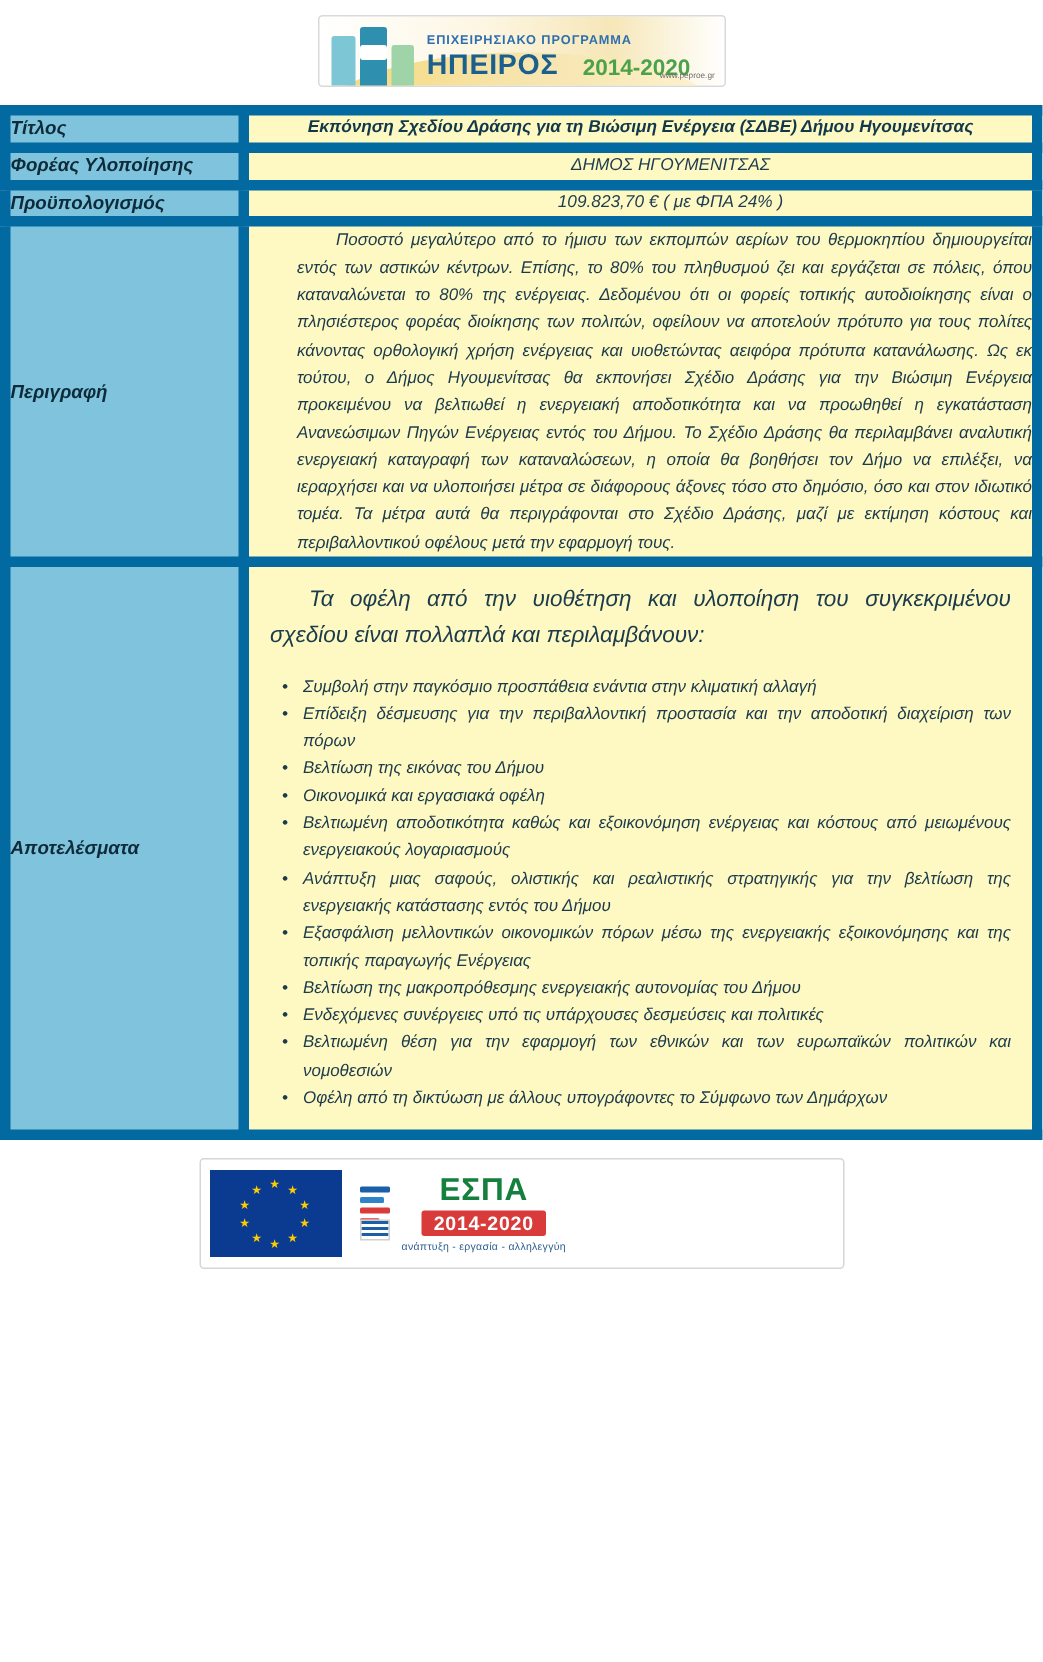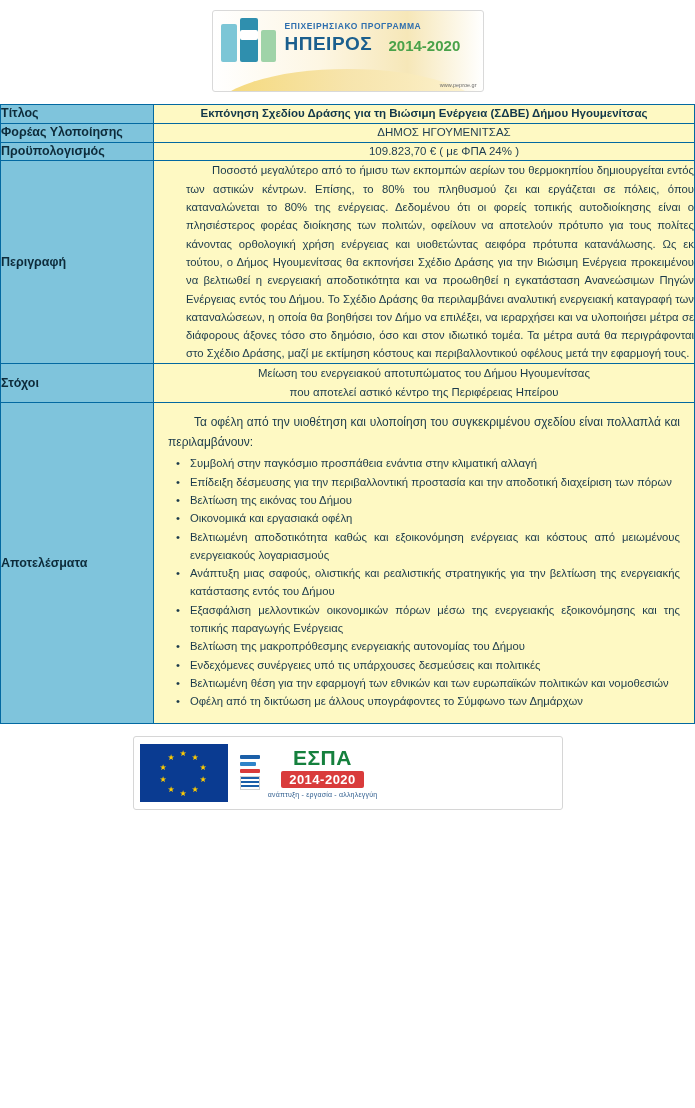--- a/index.html
+++ b/index.html
@@ -23,21 +23,21 @@
   
   .banner-wrap {
     padding: 10px 0 12px 0;
     display: flex;
     justify-content: center;
     align-items: center;
     background: #ffffff;
   }
   .banner {
     width: 272px;
-    height: 82px;
+    height: 48px;
     position: relative;
     border: 1px solid #d9d9d9;
     border-radius: 3px;
     background:
       linear-gradient(90deg, #ffffff 0%, #fdf6e3 40%, #f6e7b8 72%, #ffffff 100%);
     overflow: hidden;
     box-sizing: border-box;
   }
   .banner .swoosh {
     position: absolute;
@@ -91,22 +91,23 @@
   }
 
   
   table.info {
     width: 695px;
     border-collapse: collapse;
     table-layout: fixed;
   }
   table.info tr { vertical-align: middle; }
   table.info td {
-    border: 1px solid #0369a1;
+    border: 7px solid #0369a1;
     padding: 0;
+    font-style: italic;
   }
   td.label {
     width: 152px;
     background: #7fc4dc;
     color: #0d2b3a;
     font-weight: bold;
     font-size: 12.5px;
     padding: 10px 10px 10px 12px;
     line-height: 1.35;
     vertical-align: middle;
@@ -146,24 +147,24 @@
   .goals-line {
     display: block;
     text-align: center;
     font-size: 11.4px;
     line-height: 1.7;
     color: #1b3a4b;
   }
 
   td.value.results { padding: 10px 14px 12px 14px; }
   td.value.results .intro {
-    margin: 0 0 2px 0;
+    margin: 0 0 12px 0;
     text-align: justify;
     text-indent: 26px;
-    font-size: 12px;
+    font-size: 15px;
     line-height: 1.62;
   }
   td.value.results ul {
     list-style: none;
     margin: 0;
     padding: 0;
   }
   td.value.results li {
     position: relative;
     padding-left: 22px;
@@ -324,27 +325,20 @@
       </tr>
 
 
       <tr>
         <td class="label">Περιγραφή</td>
         <td class="value just">
           <p>Ποσοστό μεγαλύτερο από το ήμισυ των εκπομπών αερίων του θερμοκηπίου δημιουργείται εντός των αστικών κέντρων. Επίσης, το 80% του πληθυσμού ζει και εργάζεται σε πόλεις, όπου καταναλώνεται το 80% της ενέργειας. Δεδομένου ότι οι φορείς τοπικής αυτοδιοίκησης είναι ο πλησιέστερος φορέας διοίκησης των πολιτών, οφείλουν να αποτελούν πρότυπο για τους πολίτες κάνοντας ορθολογική χρήση ενέργειας και υιοθετώντας αειφόρα πρότυπα κατανάλωσης. Ως εκ τούτου, ο Δήμος Ηγουμενίτσας θα εκπονήσει Σχέδιο Δράσης για την Βιώσιμη Ενέργεια προκειμένου να βελτιωθεί η ενεργειακή αποδοτικότητα και να προωθηθεί η εγκατάσταση Ανανεώσιμων Πηγών Ενέργειας εντός του Δήμου. Το Σχέδιο Δράσης θα περιλαμβάνει αναλυτική ενεργειακή καταγραφή των καταναλώσεων, η οποία θα βοηθήσει τον Δήμο να επιλέξει, να ιεραρχήσει και να υλοποιήσει μέτρα σε διάφορους άξονες τόσο στο δημόσιο, όσο και στον ιδιωτικό τομέα. Τα μέτρα αυτά θα περιγράφονται στο Σχέδιο Δράσης, μαζί με εκτίμηση κόστους και περιβαλλοντικού οφέλους μετά την εφαρμογή τους.</p>
         </td>
       </tr>
 
-      <tr>
-        <td class="label">Στόχοι</td>
-        <td class="value">
-          <span class="goals-line">Μείωση του ενεργειακού αποτυπώματος του Δήμου Ηγουμενίτσας</span>
-          <span class="goals-line">που αποτελεί αστικό κέντρο της Περιφέρειας Ηπείρου</span>
-        </td>
-      </tr>
 
       <tr>
         <td class="label">Αποτελέσματα</td>
         <td class="value results">
           <p class="intro">Τα οφέλη από την υιοθέτηση και υλοποίηση του συγκεκριμένου σχεδίου είναι πολλαπλά και περιλαμβάνουν:</p>
           <ul>
             <li>Συμβολή στην παγκόσμιο προσπάθεια ενάντια στην κλιματική αλλαγή</li>
             <li>Επίδειξη δέσμευσης για την περιβαλλοντική προστασία και την αποδοτική διαχείριση των πόρων</li>
             <li>Βελτίωση της εικόνας του Δήμου</li>
             <li>Οικονομικά και εργασιακά οφέλη</li>

